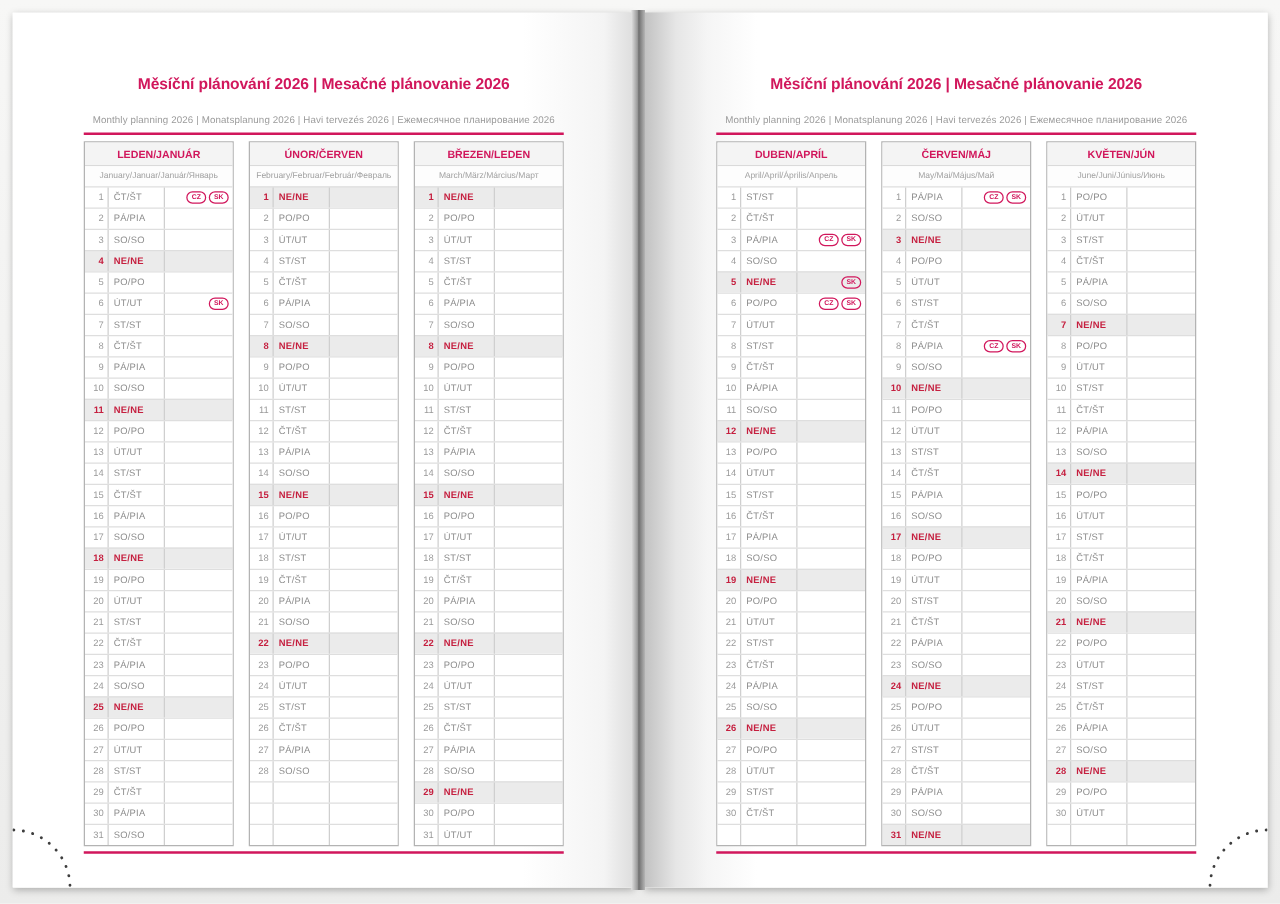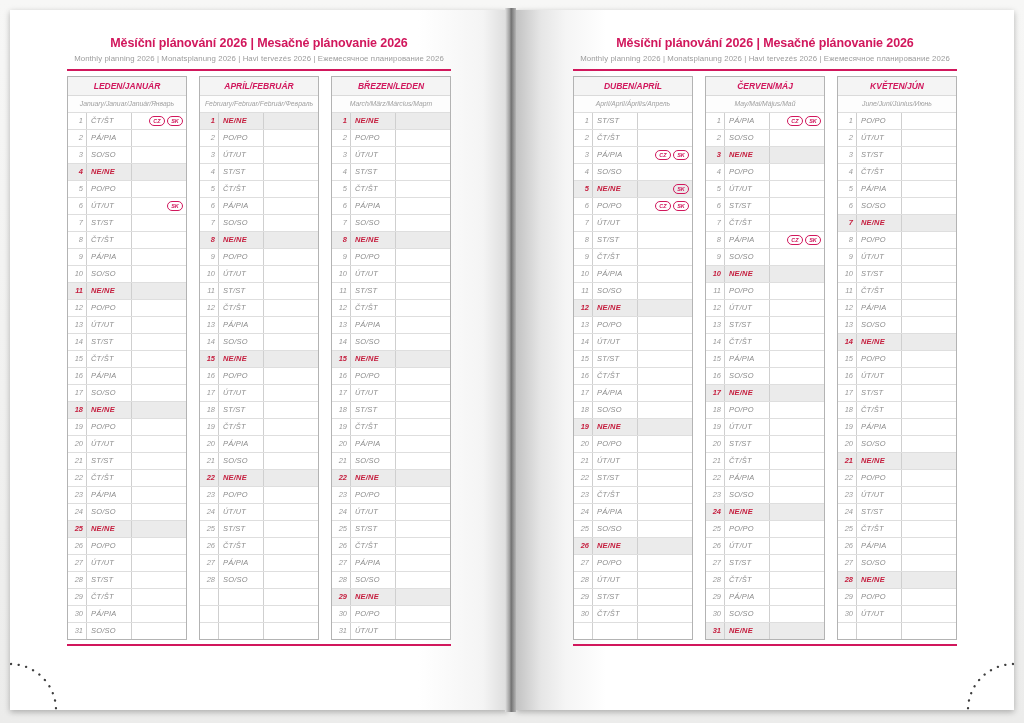--- a/index.html
+++ b/index.html
@@ -13,29 +13,29 @@
   .page{
     position:absolute;top:10px;width:498px;height:700px;background:#fff;
     box-shadow:0 2px 6px rgba(0,0,0,0.28);
   }
   .page-left{left:10px;background:linear-gradient(to right,#ffffff 82%,#f4f4f4 95%,#dcdcdc 100%);}
   .page-right{left:516px;background:linear-gradient(to right,#c2c2c2 0%,#e6e6e6 5%,#f5f5f5 10%,#ffffff 18%);}
   .gutter{
     position:absolute;left:505px;top:8px;width:11px;height:704px;
     background:linear-gradient(to right,#e2e2e2 0%,#9a9a9a 45%,#6f6f6f 55%,#b5b5b5 100%);
   }
-  .page-inner{padding-top:26px;text-align:center;border-radius:31px;}
+  .page-inner{padding-top:50px;text-align:center;border-radius:31px;}
   .page-title{
     margin:0;font-size:12.5px;font-weight:bold;letter-spacing:-0.1px;
     color:#d1175c;
   }
-  .page-subtitle{margin-top:4px;font-size:7.8px;color:#9b9b9b;letter-spacing:0.1px;}
+  .page-subtitle{margin-top:17px;font-size:7.8px;color:#9b9b9b;letter-spacing:0.1px;}
   .rule{width:384px;height:2px;background:#d1175c;margin:6px auto 0 auto;}
   .rule-bottom{margin-top:4px;}
-  .months{width:384px;margin:5px auto 0 auto;display:flex;gap:12px;text-align:left;font-style:italic;}
+  .months{width:384px;margin:5px auto 0 auto;display:flex;gap:12px;text-align:left;}
   .month{
     flex:1;border:1px solid #b3b3b3;background:#fff;box-sizing:border-box;
   }
   .month-name{
     height:18px;line-height:18px;text-align:center;
     font-size:8.5px;font-weight:bold;color:#d1175c;
     background:#f4f4f4;border-bottom:1px solid #dadada;
     white-space:nowrap;overflow:hidden;
   }
   .month-subtitle{
@@ -242,21 +242,21 @@
               <span class="dow">PÁ/PIA</span>
               <span class="note"></span>
             </div>
             <div class="day-row">
               <span class="num">31</span>
               <span class="dow">SO/SO</span>
               <span class="note"></span>
             </div>
           </div>
           <div class="month">
-            <div class="month-name">APRÍL/FEBRUÁR</div>
+            <div class="month-name">ÚNOR/ČERVEN</div>
             <div class="month-subtitle">February/Februar/Február/Февраль</div>
             <div class="day-row sunday">
               <span class="num">1</span>
               <span class="dow">NE/NE</span>
               <span class="note"></span>
             </div>
             <div class="day-row">
               <span class="num">2</span>
               <span class="dow">PO/PO</span>
               <span class="note"></span>

